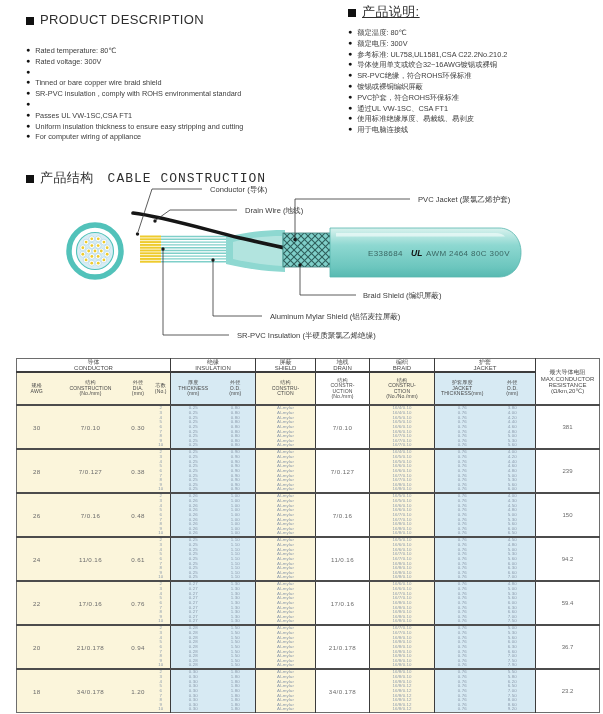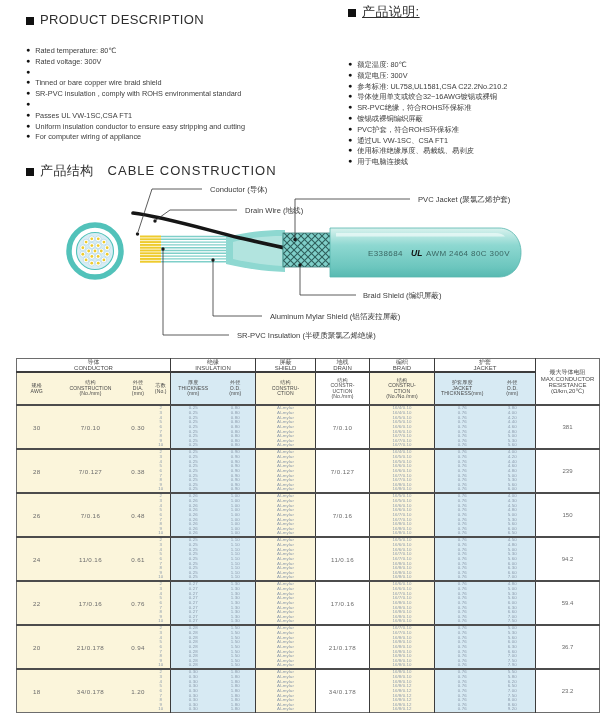--- a/index.html
+++ b/index.html
@@ -75,28 +75,28 @@
     </div>
     <div class="b-item">
       <span class="bullet">●</span>
     </div>
     <div class="b-item">
       <span class="bullet">●</span>
       <span>Passes UL VW-1SC,CSA FT1</span>
     </div>
     <div class="b-item">
       <span class="bullet">●</span>
-      <span>Uniform insulation conductor to ensure easy stripping and cutting</span>
+      <span>Uniform insulation thickness to ensure easy stripping and cutting</span>
     </div>
     <div class="b-item">
       <span class="bullet">●</span>
       <span>For computer wiring of appliance</span>
     </div>
   </div>
-<div class="blist" style="left:348px;top:60px;">
+<div class="blist" style="left:348px;top:28px;">
     <div class="b-item">
       <span class="bullet">●</span>
       <span>额定温度: 80℃</span>
     </div>
     <div class="b-item">
       <span class="bullet">●</span>
       <span>额定电压: 300V</span>
     </div>
     <div class="b-item">
       <span class="bullet">●</span>
@@ -125,21 +125,21 @@
     <div class="b-item">
       <span class="bullet">●</span>
       <span>使用标准绝缘厚度、易裁线、易剥皮</span>
     </div>
     <div class="b-item">
       <span class="bullet">●</span>
       <span>用于电脑连接线</span>
     </div>
   </div>
 
-<div class="sec-title" style="left:26px;top:162px;">
+<div class="sec-title" style="left:26px;top:169px;font-family:Liberation Mono, monospace;">
   <span class="sq"></span><span>产品结构</span><span class="con-title-en">CABLE  CONSTRUCTION</span>
 </div>
 
 <svg id="diagram" width="603" height="178" viewBox="0 0 603 178">
   <defs>
     <linearGradient id="jacketGrad" x1="0" y1="0" x2="0" y2="1">
       <stop offset="0" stop-color="#D9F2EE"></stop>
       <stop offset="0.35" stop-color="#8ED8D1"></stop>
       <stop offset="0.8" stop-color="#6CC6BE"></stop>
       <stop offset="1" stop-color="#58B9B1"></stop>

